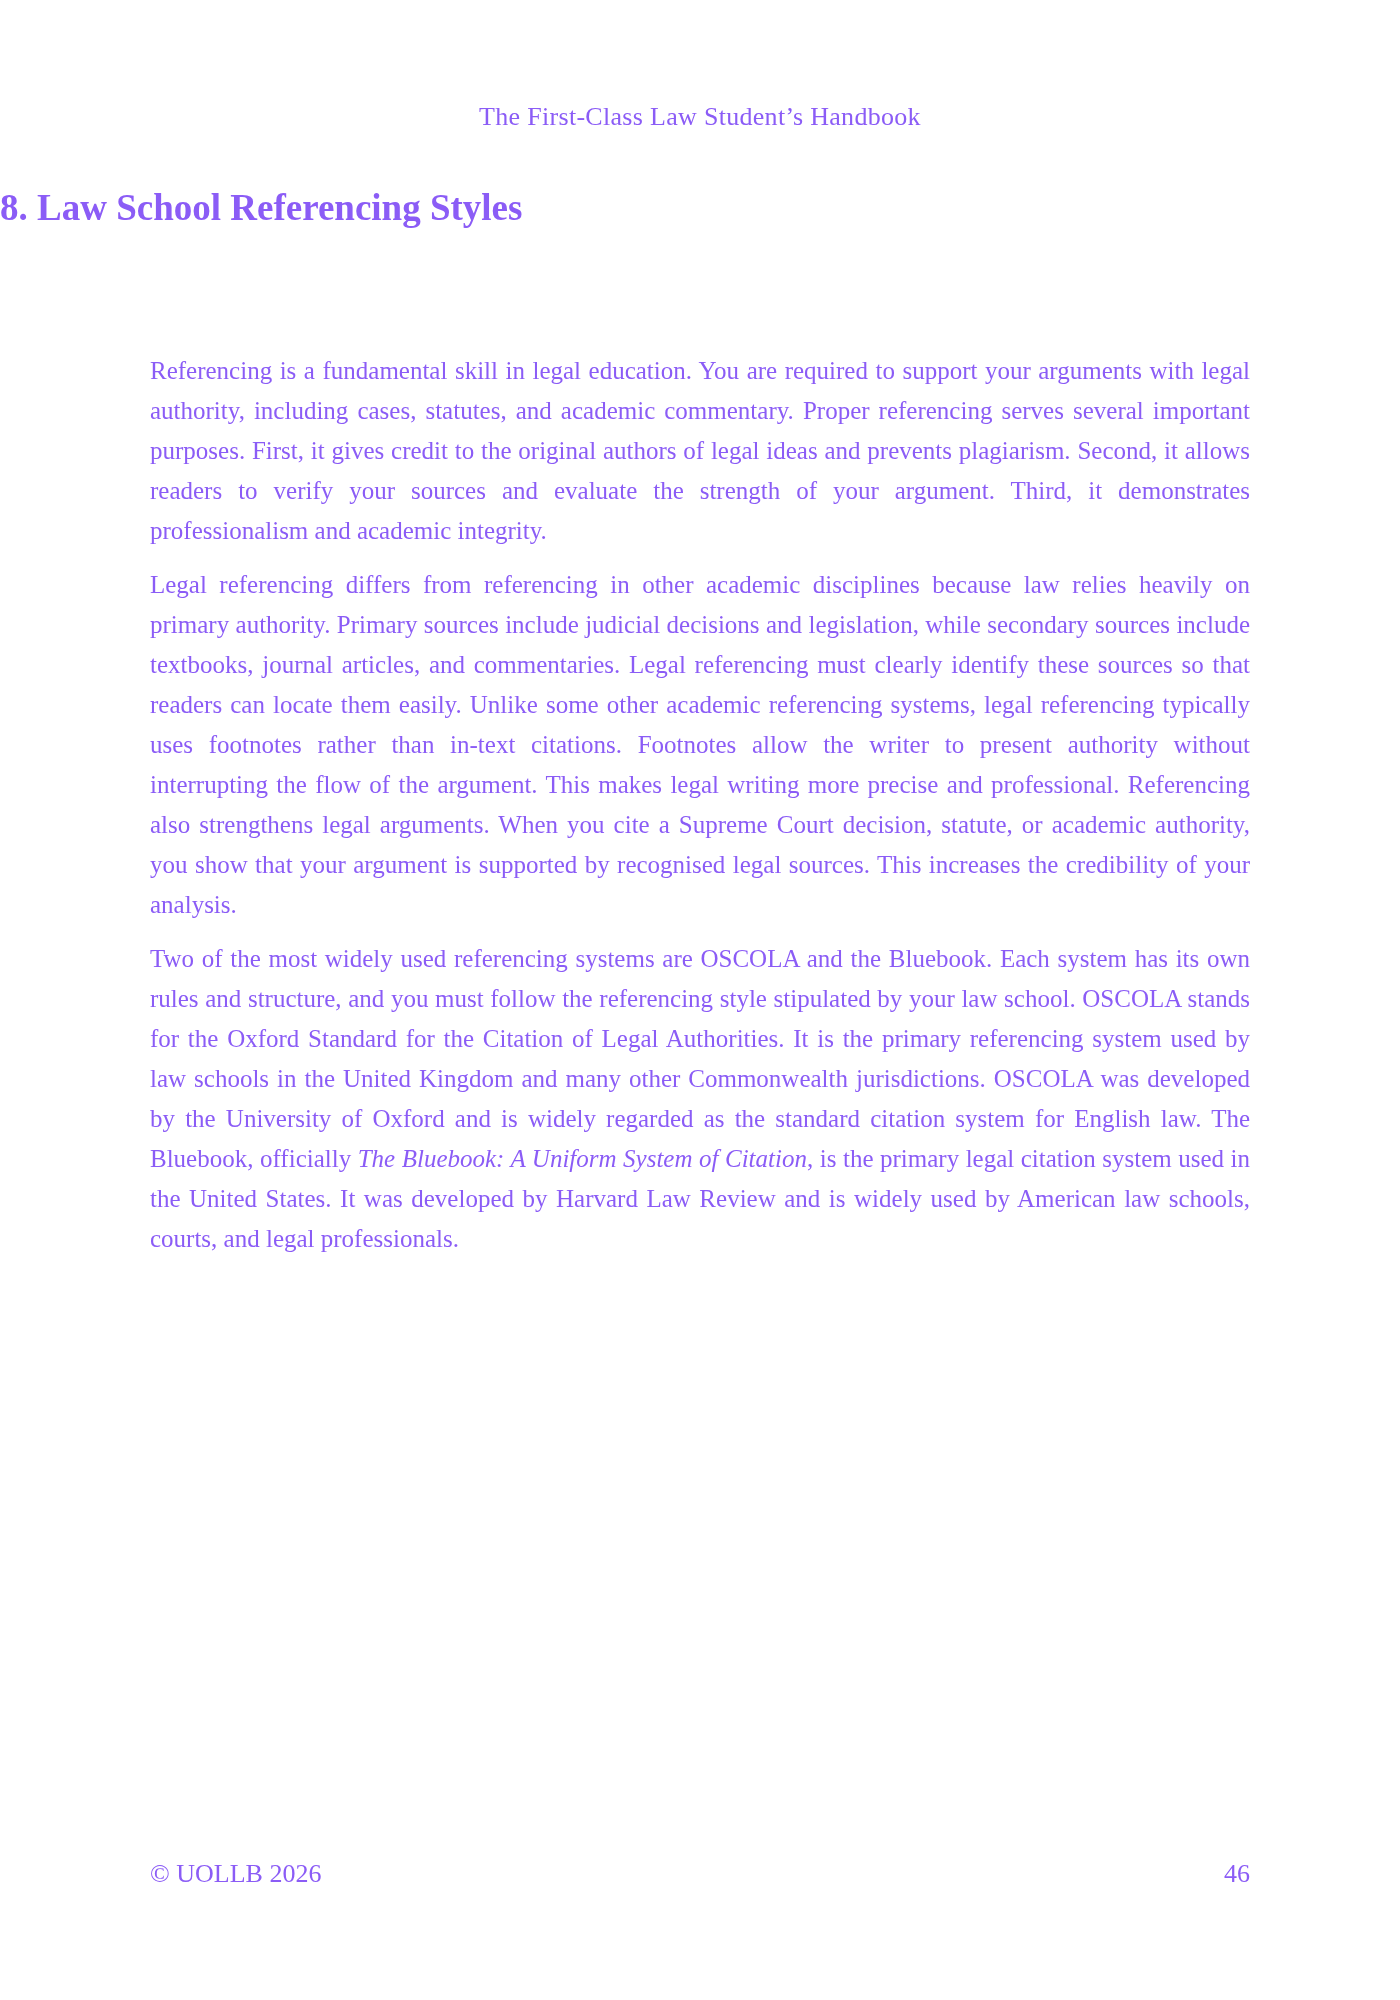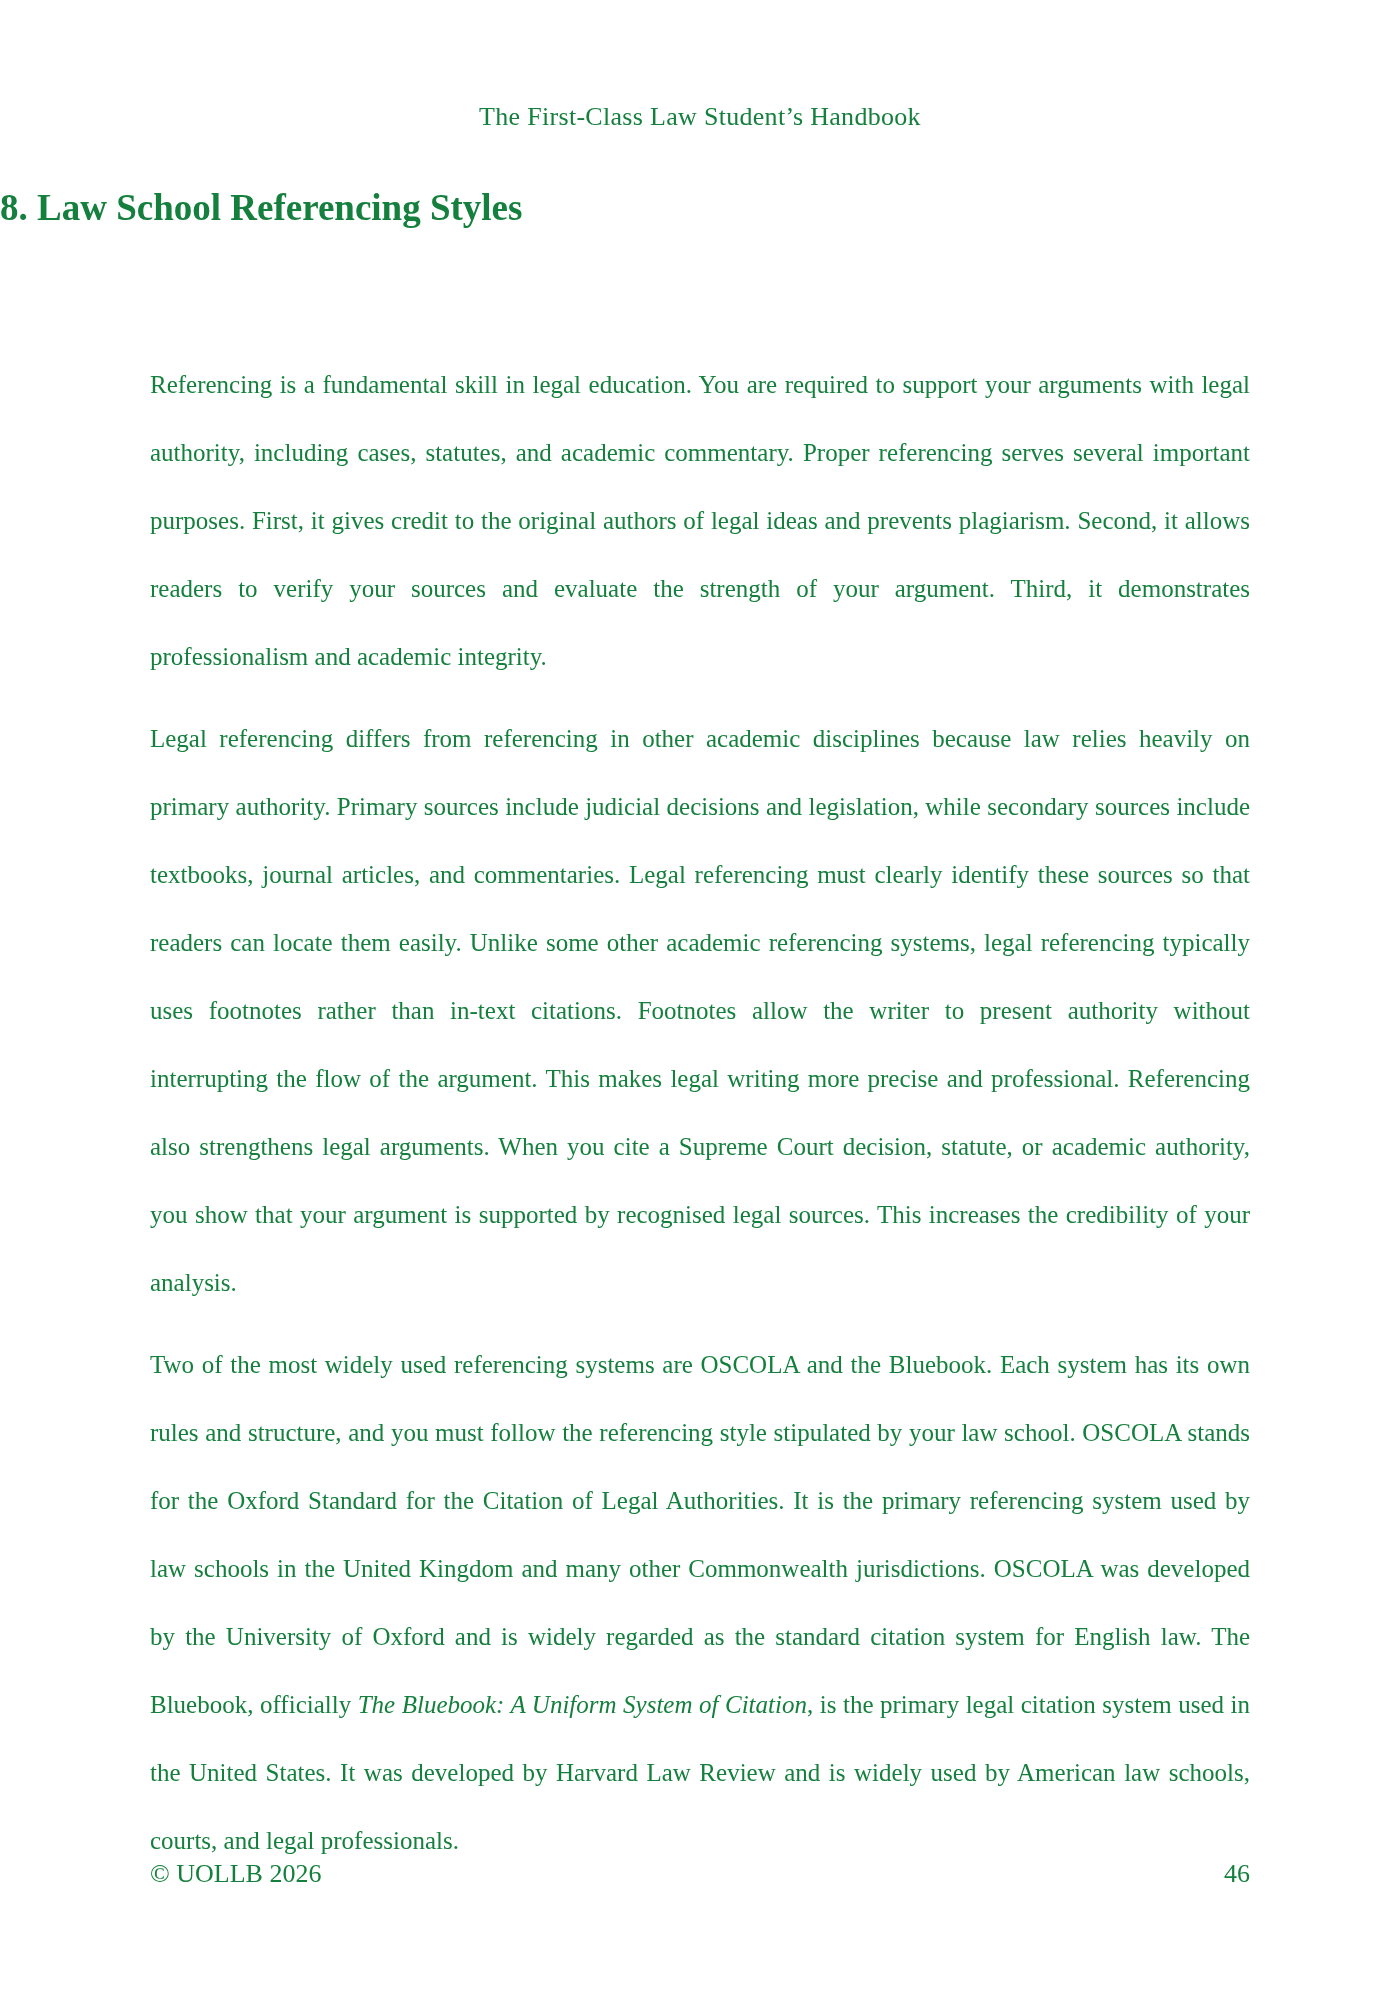--- a/index.html
+++ b/index.html
@@ -5,21 +5,21 @@
   html, body {
     margin: 0;
     padding: 0;
     background: #ffffff;
   }
   .page {
     position: relative;
     width: 1400px;
     height: 2000px;
     background: #ffffff;
-    color: #15803d;
+    color: #8b5cf6;
     font-family: "Liberation Serif", serif;
     overflow: hidden;
   }
   .running-header {
     position: absolute;
     top: 101px;
     left: 0;
     right: 0;
     text-align: center;
     font-size: 26px;
@@ -35,21 +35,21 @@
     font-size: 37px;
     font-weight: bold;
     line-height: 1.2;
   }
   .content {
     position: absolute;
     top: 351px;
     left: 150px;
     width: 1100px;
     font-size: 25px;
-    line-height: 68px;
+    line-height: 40px;
     text-align: justify;
   }
   .content p {
     margin: 0 0 14px 0;
   }
   .content em {
     font-style: italic;
   }
   .page-footer {
     position: absolute;

